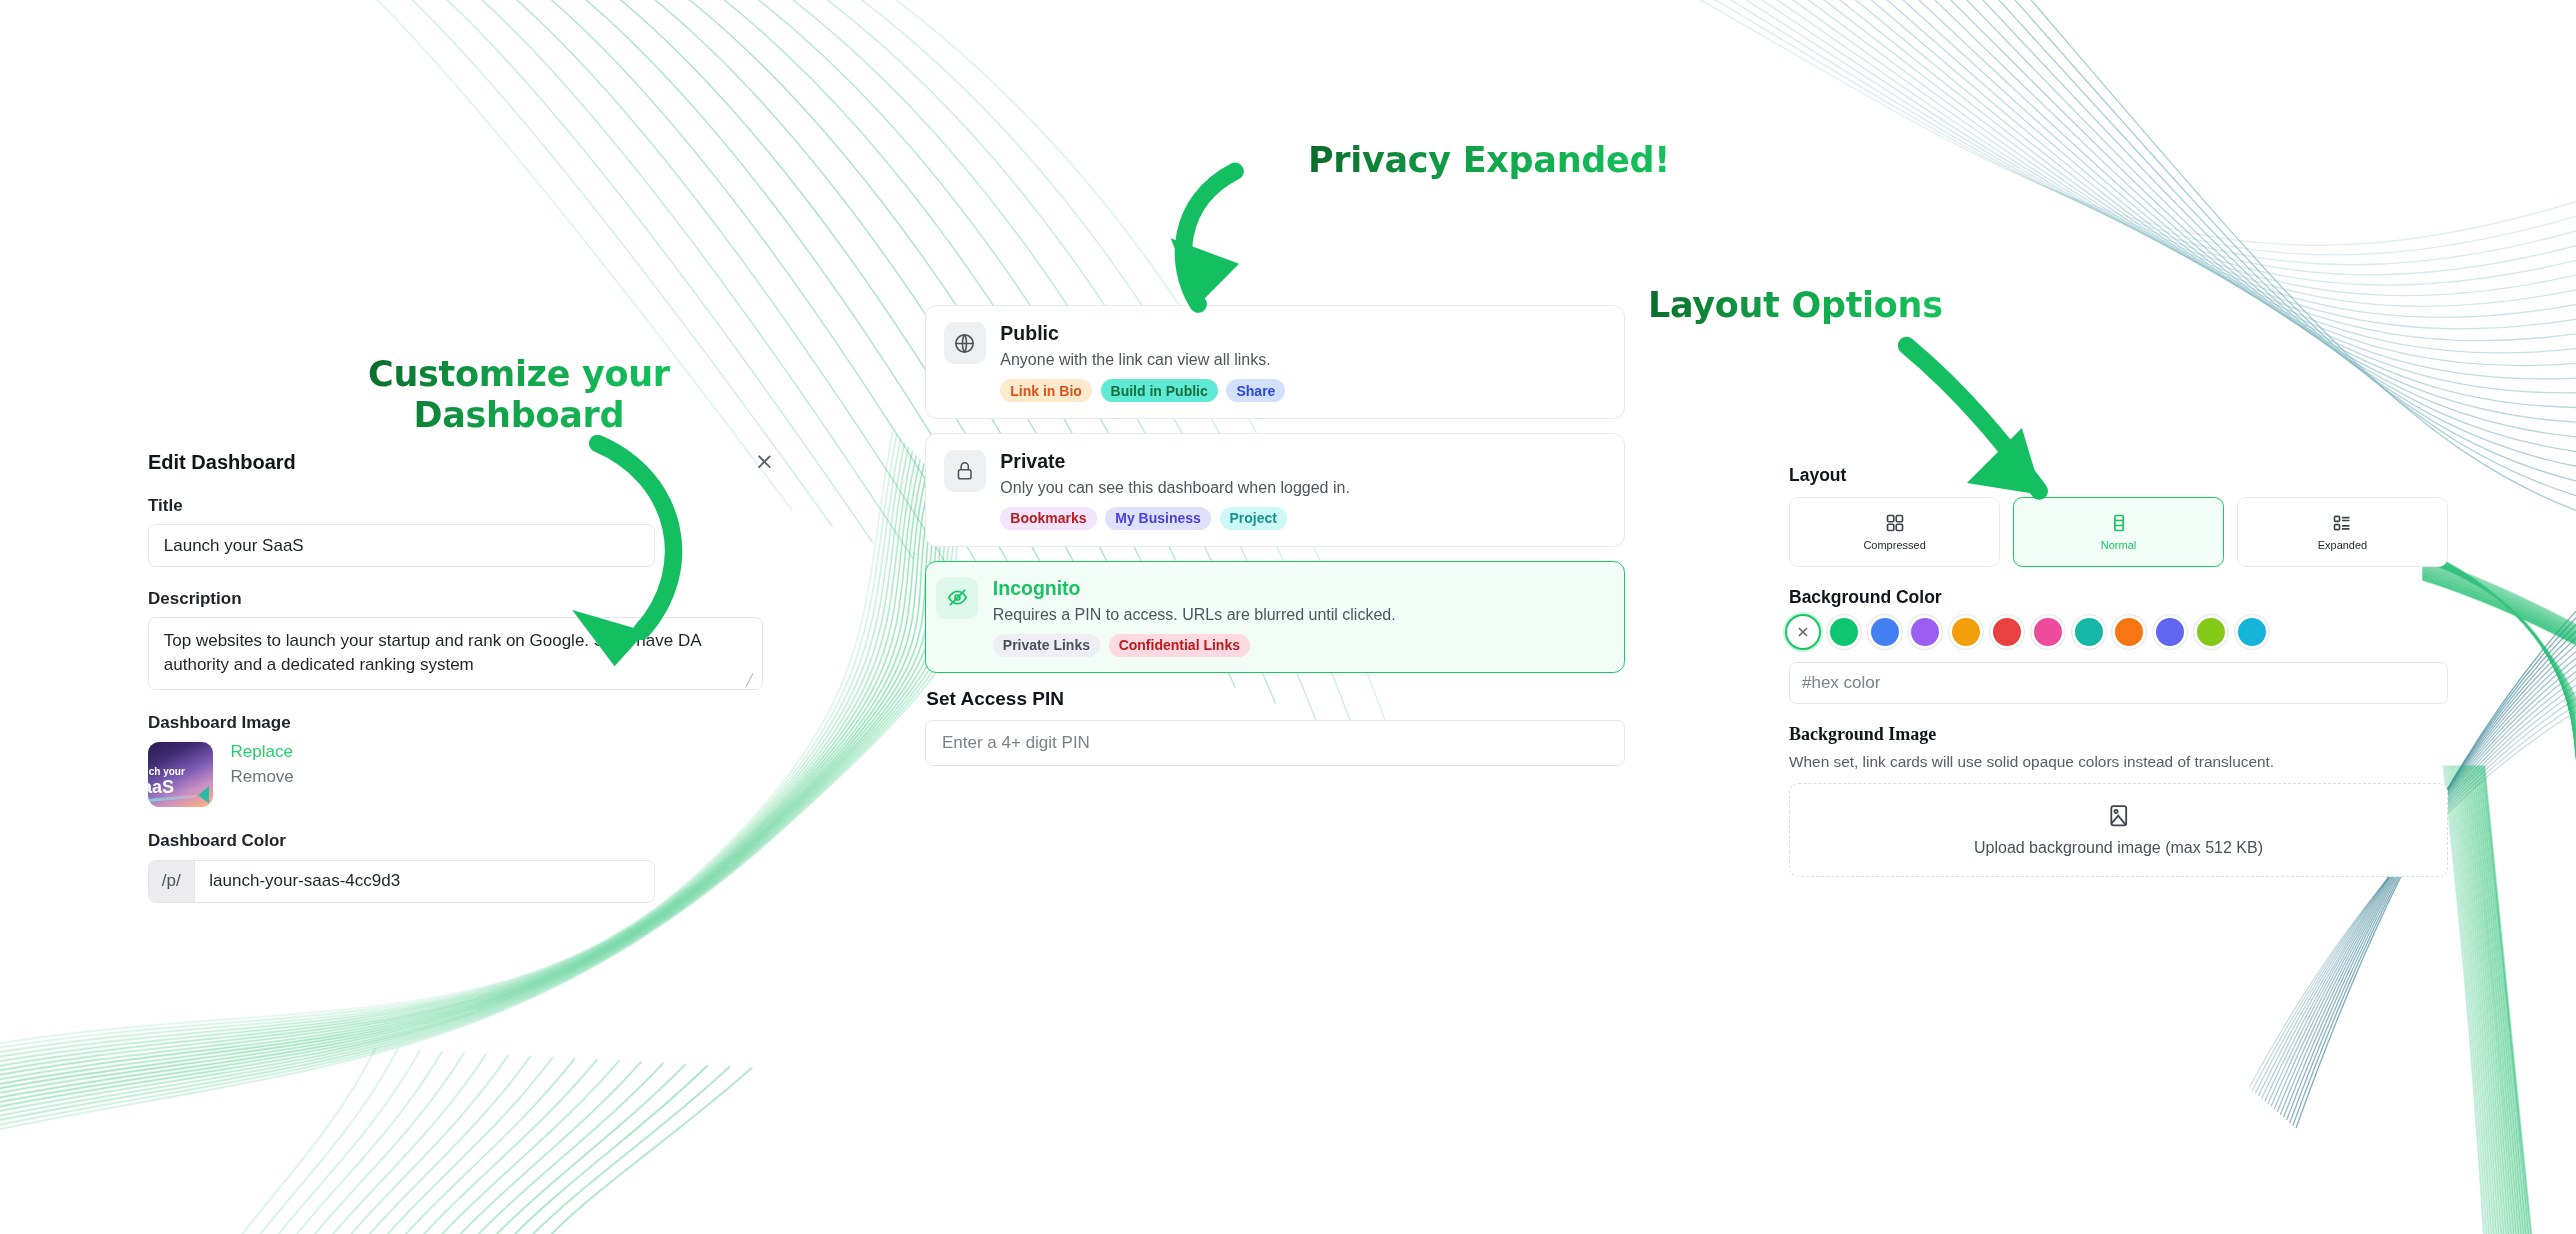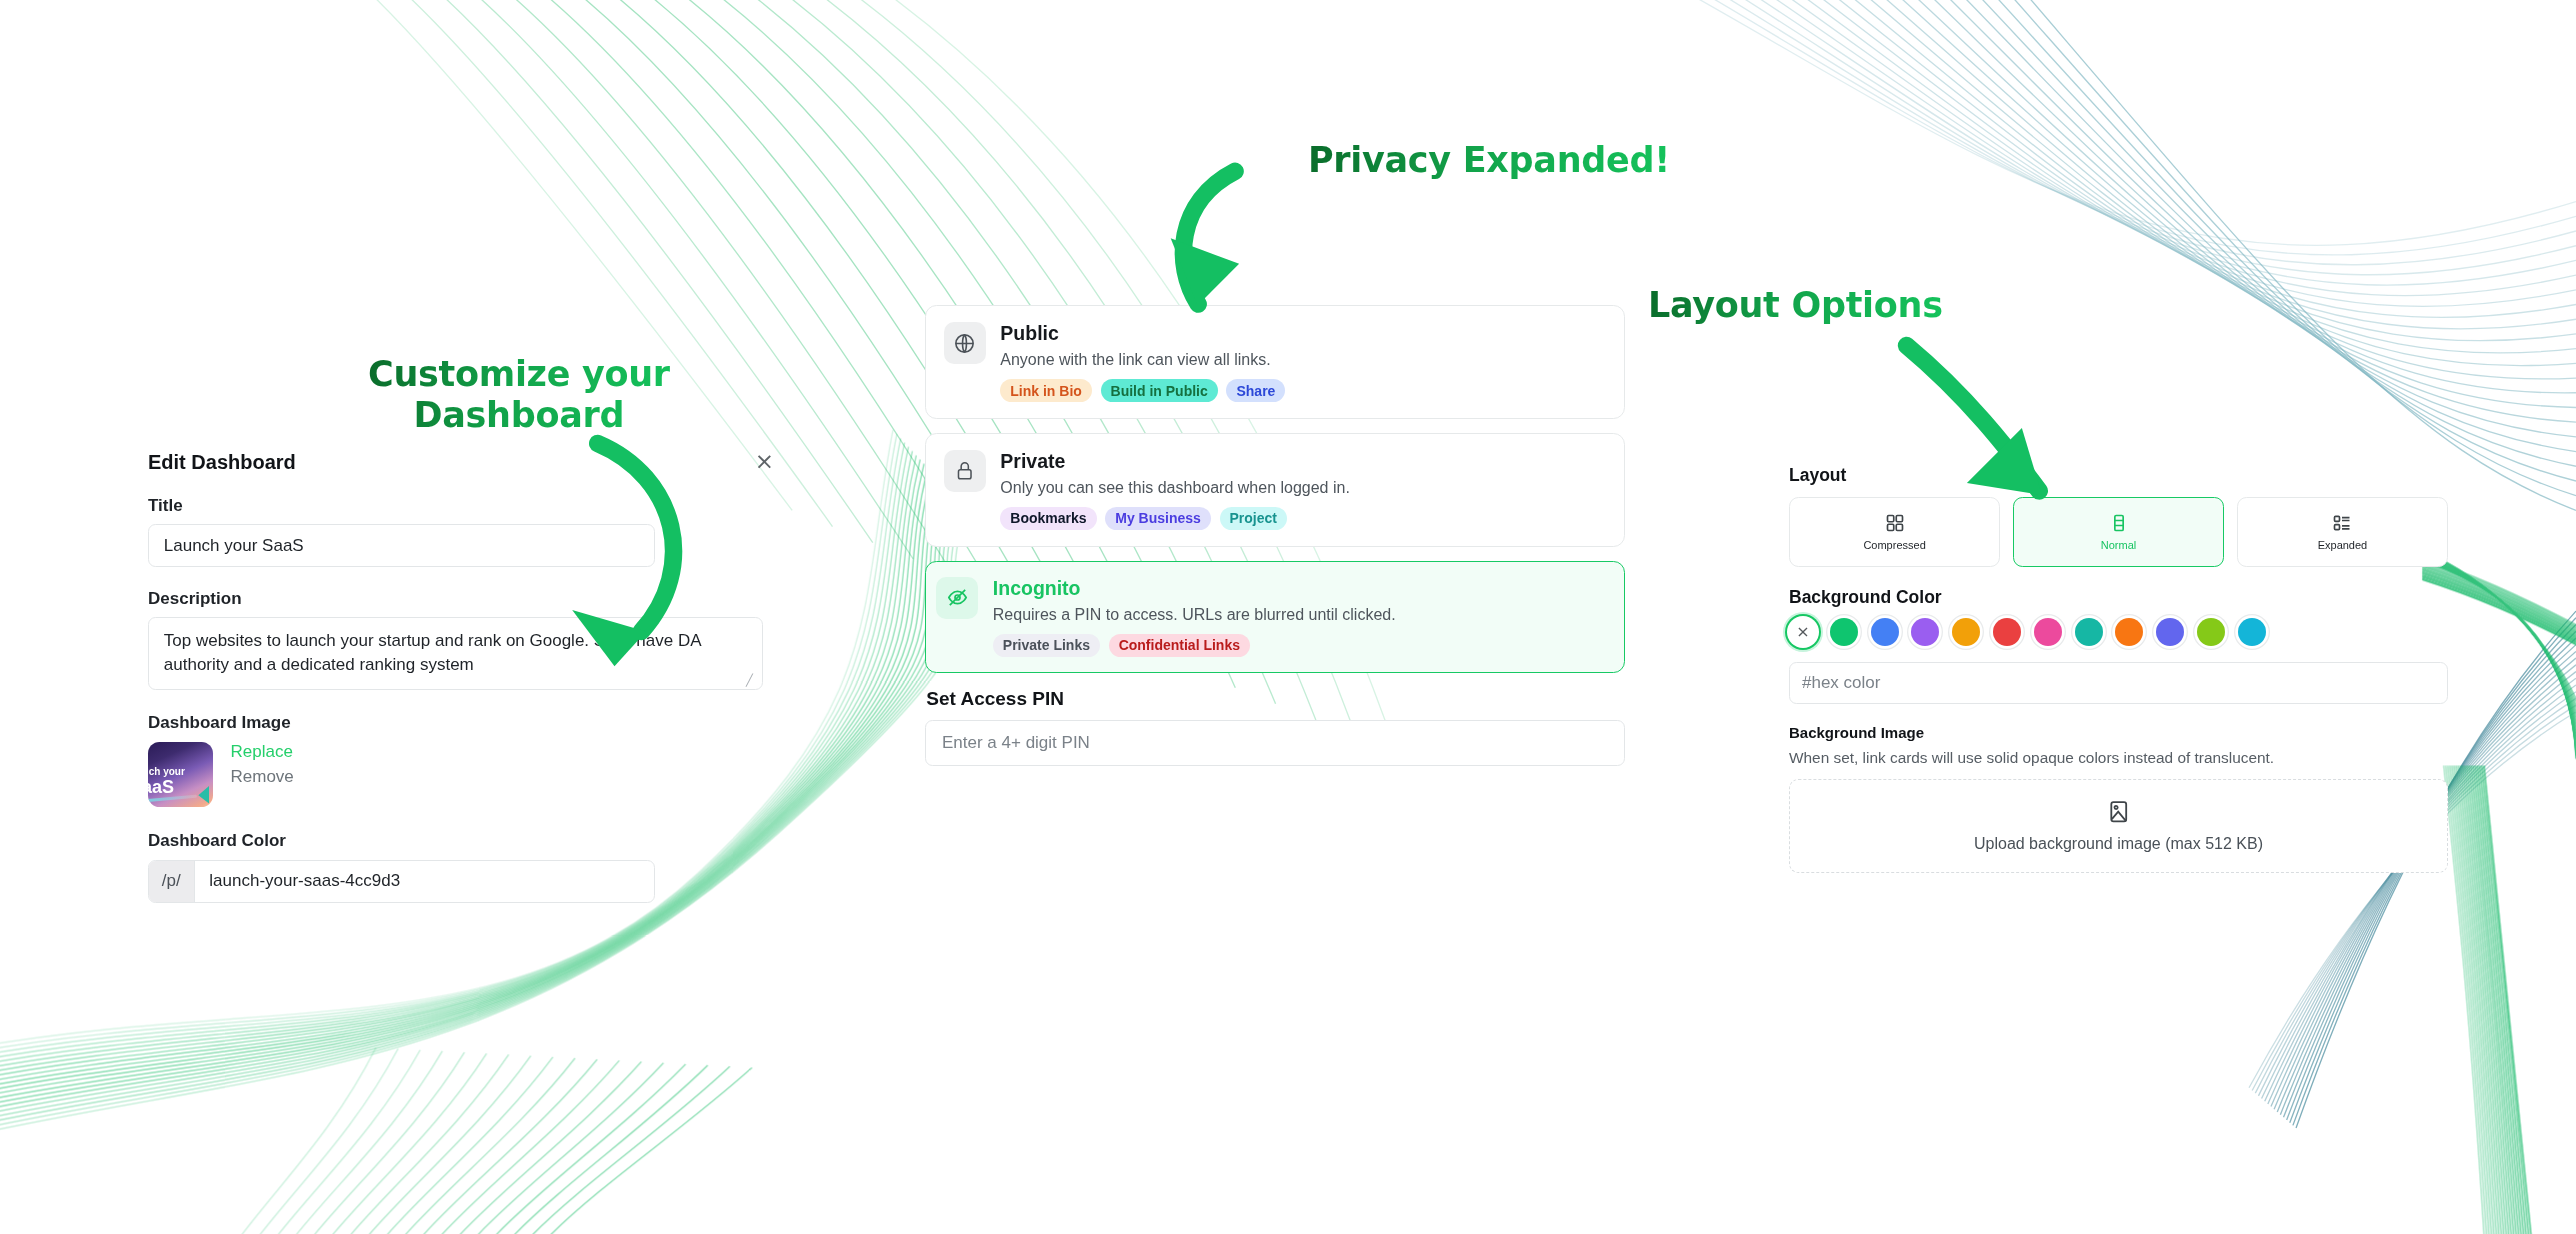--- a/index.html
+++ b/index.html
@@ -133,21 +133,21 @@
     width:28px;height:28px;border-radius:50%;
     box-shadow:0 0 0 2.7px #fff, 0 0 0 4px #e9ebec;
     cursor:pointer;flex:0 0 auto;
   }
   .sw.none{
     background:#fff;display:flex;align-items:center;justify-content:center;
     box-shadow:0 0 0 2px #fff, 0 0 0 4px #16c763, 0 0 0 6px #c7f4dd;
     color:#55595d;font-size:16px;font-family:"DejaVu Sans",sans-serif;line-height:1;
   }
   #hex-input{height:42px;padding:0 12px;margin-top:16px;width:659px;}
-  #bgimg-label{font-size:15px;font-weight:700;color:#111418;margin:20px 0 8px;}
+  #bgimg-label{font-size:18px;font-weight:700;color:#111418;margin:20px 0 8px;font-family:Liberation Serif, serif;}
   #bgimg-note{font-size:15.4px;color:#565d64;margin-bottom:12px;}
   #dropzone{
     box-sizing:border-box;width:659px;height:94px;
     border:1.3px dashed #d9dde0;border-radius:9.4px;background:#fff;
     display:flex;flex-direction:column;align-items:center;justify-content:center;gap:10.7px;
     cursor:pointer;
   }
   #dropzone .dz-text{font-size:16px;color:#4a5158;}
 </style>
 </head>
@@ -400,21 +400,21 @@
       <div class="vis-icon">
         <svg width="21.5" height="21.5" viewBox="0 0 24 24" fill="none" stroke="#4c5258" stroke-width="1.7">
           <rect x="5" y="11" width="14" height="10" rx="2"></rect>
             <path d="M8 11V7a4 4 0 0 1 8 0v4"></path>
         </svg>
       </div>
       <div style="flex:1;">
         <div class="vis-name">Private</div>
         <div class="vis-desc">Only you can see this dashboard when logged in.</div>
         <div class="tagrow">
-          <span class="tag" style="background:#f2e4fb;color:#0f172a;">Bookmarks</span>
+          <span class="tag" style="background:#f2e4fb;color:#b91c1c;">Bookmarks</span>
           <span class="tag" style="background:#dfe0fb;color:#4b3de0;">My Business</span>
           <span class="tag" style="background:#ccf8f7;color:#18938f;">Project</span>
         </div>
       </div>
     </div>
 
     <div class="vis-card selected">
       <div class="vis-icon">
         <svg width="23" height="23" viewBox="0 0 24 24" fill="none" stroke="#18c462" stroke-width="1.8">
           <path d="M3 12s3.5-6.5 9-6.5 9 6.5 9 6.5-3.5 6.5-9 6.5S3 12 3 12z"></path>

